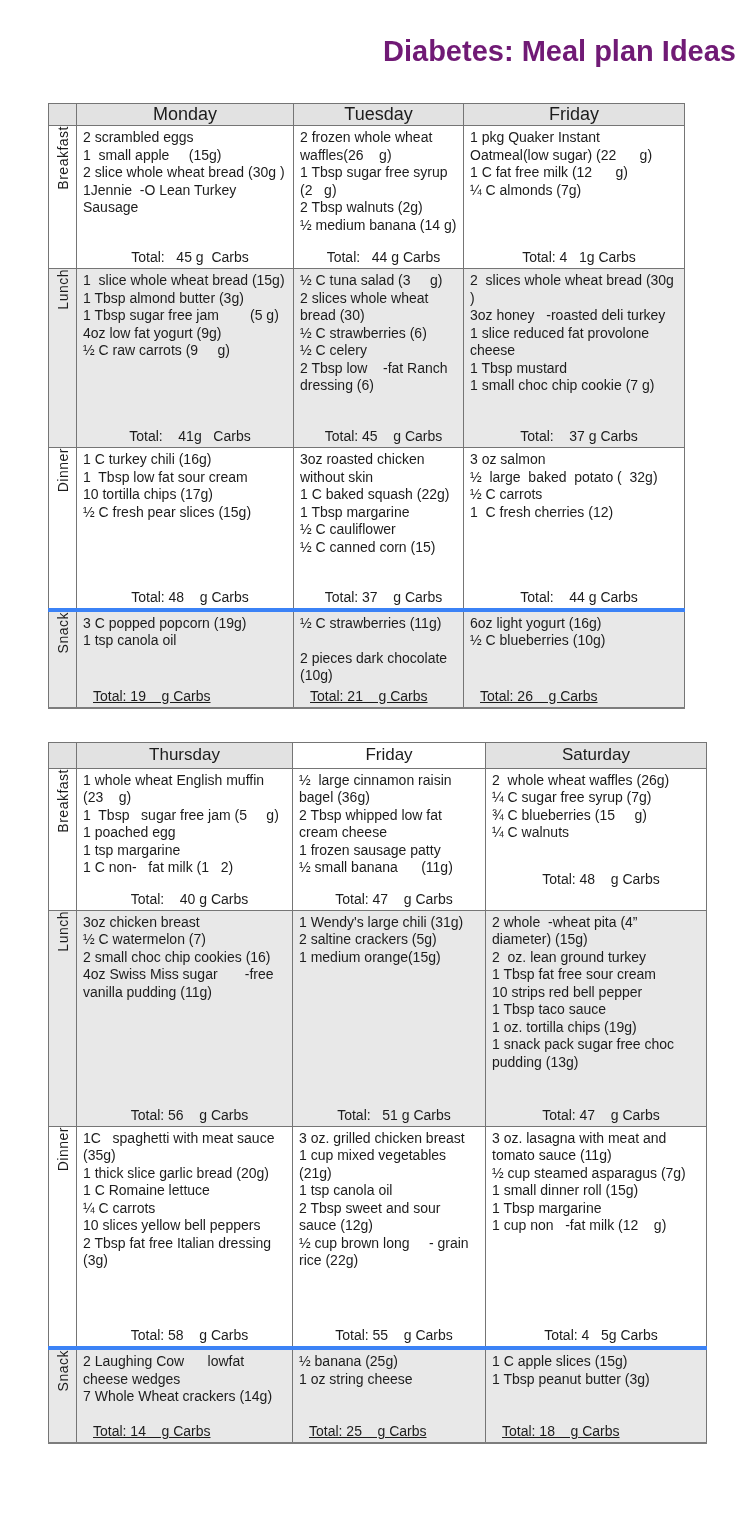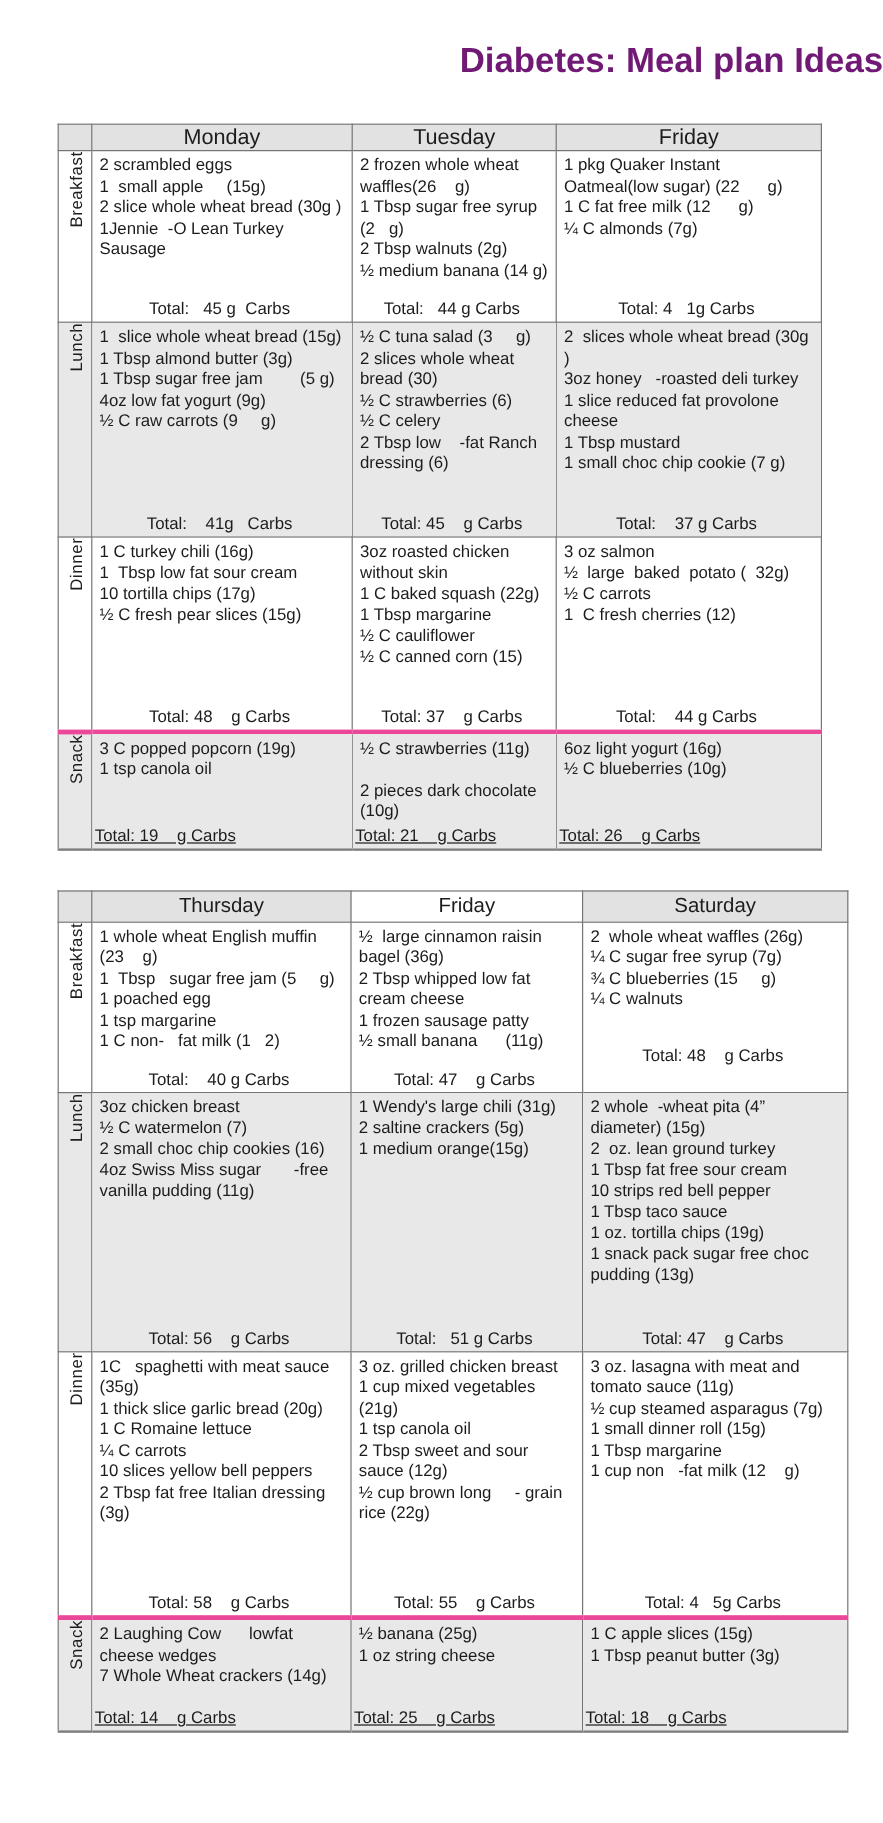--- a/index.html
+++ b/index.html
@@ -44,28 +44,28 @@
     position:relative;
   }
   .items{
     white-space:pre-wrap;
     font-size:14px;
     line-height:17.5px;
     padding:3px 6px 22px 6px;
   }
   .total{
     position:absolute;
-    left:2px;right:6px;bottom:2px;
+    left:16px;right:6px;bottom:2px;
     white-space:pre-wrap;
     font-size:14px;
     line-height:17px;
     text-align:center;
   }
   tr.snack-row .total{text-align:left;text-decoration:underline;}
-  tr.snack-row td{border-top:4px solid #ec4899;}
+  tr.snack-row td{border-top:4px solid #3b82f6;}
   tr.snack-row td{border-bottom:2px solid #7d7d7d;}
   td.label-cell{
     text-align:center;
     vertical-align:middle;
     background:inherit;
   }
   tr.shade td.label-cell{background:#e8e8e8;}
   .vtext{
     display:inline-block;
     writing-mode:vertical-rl;

